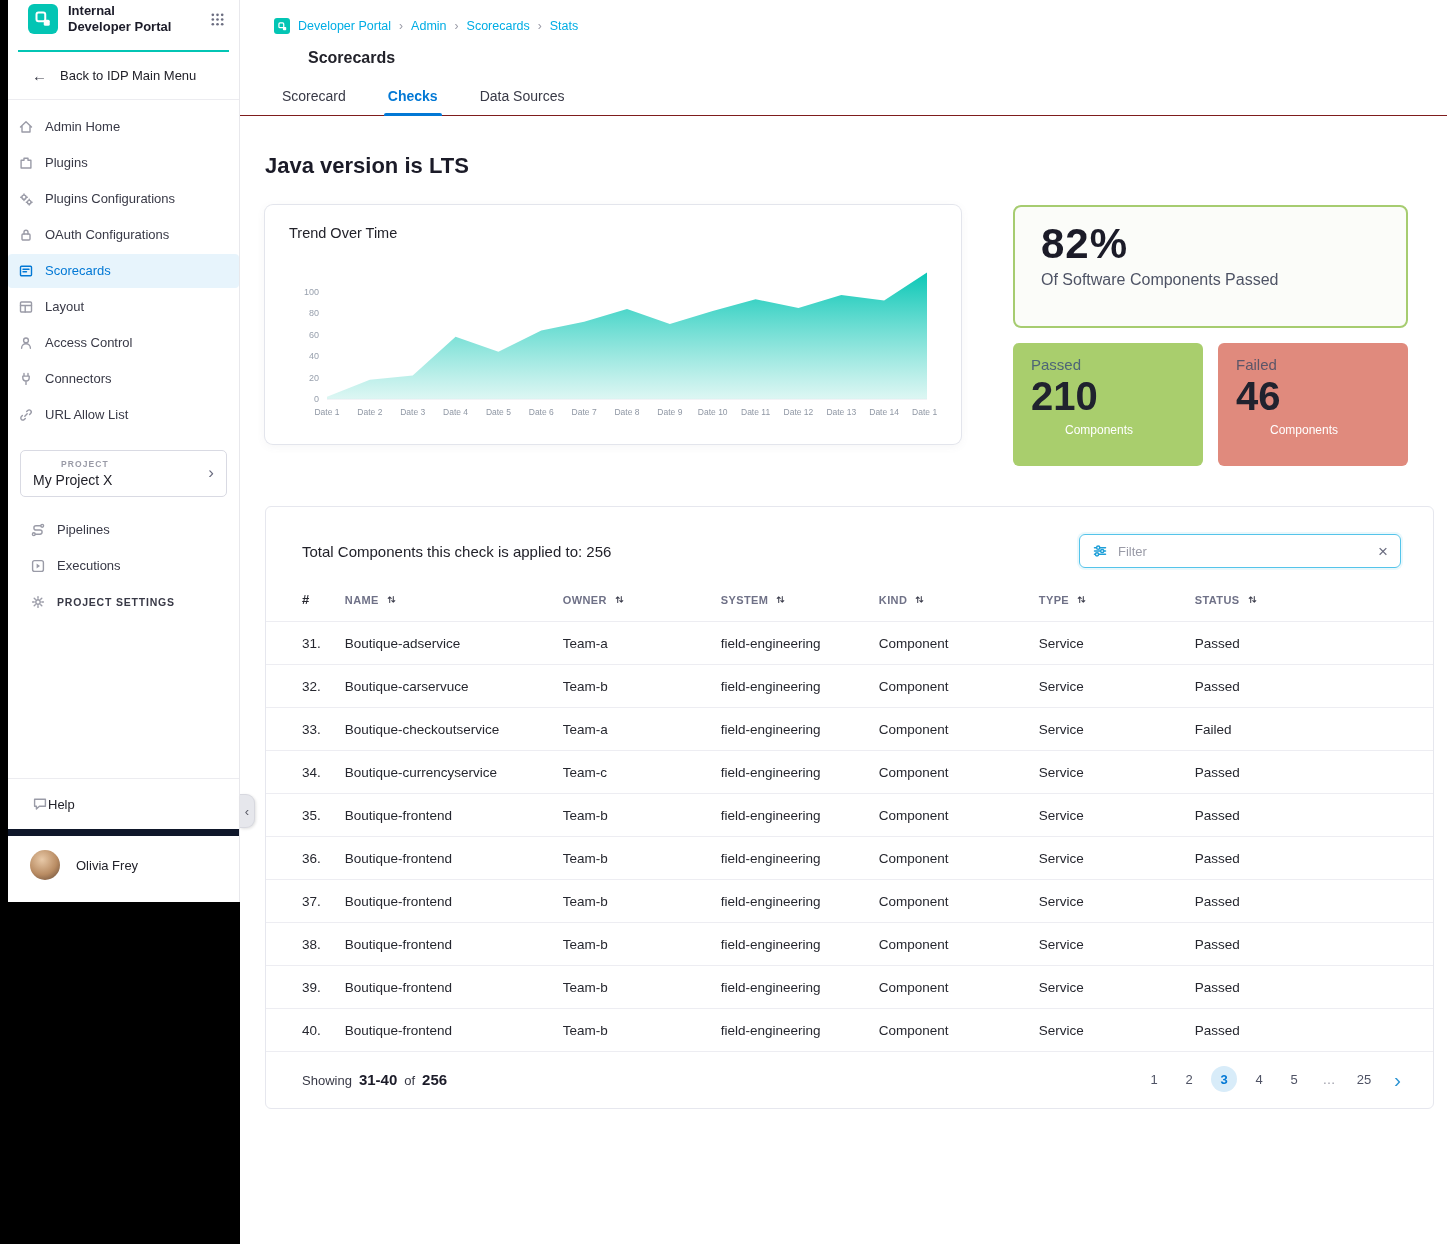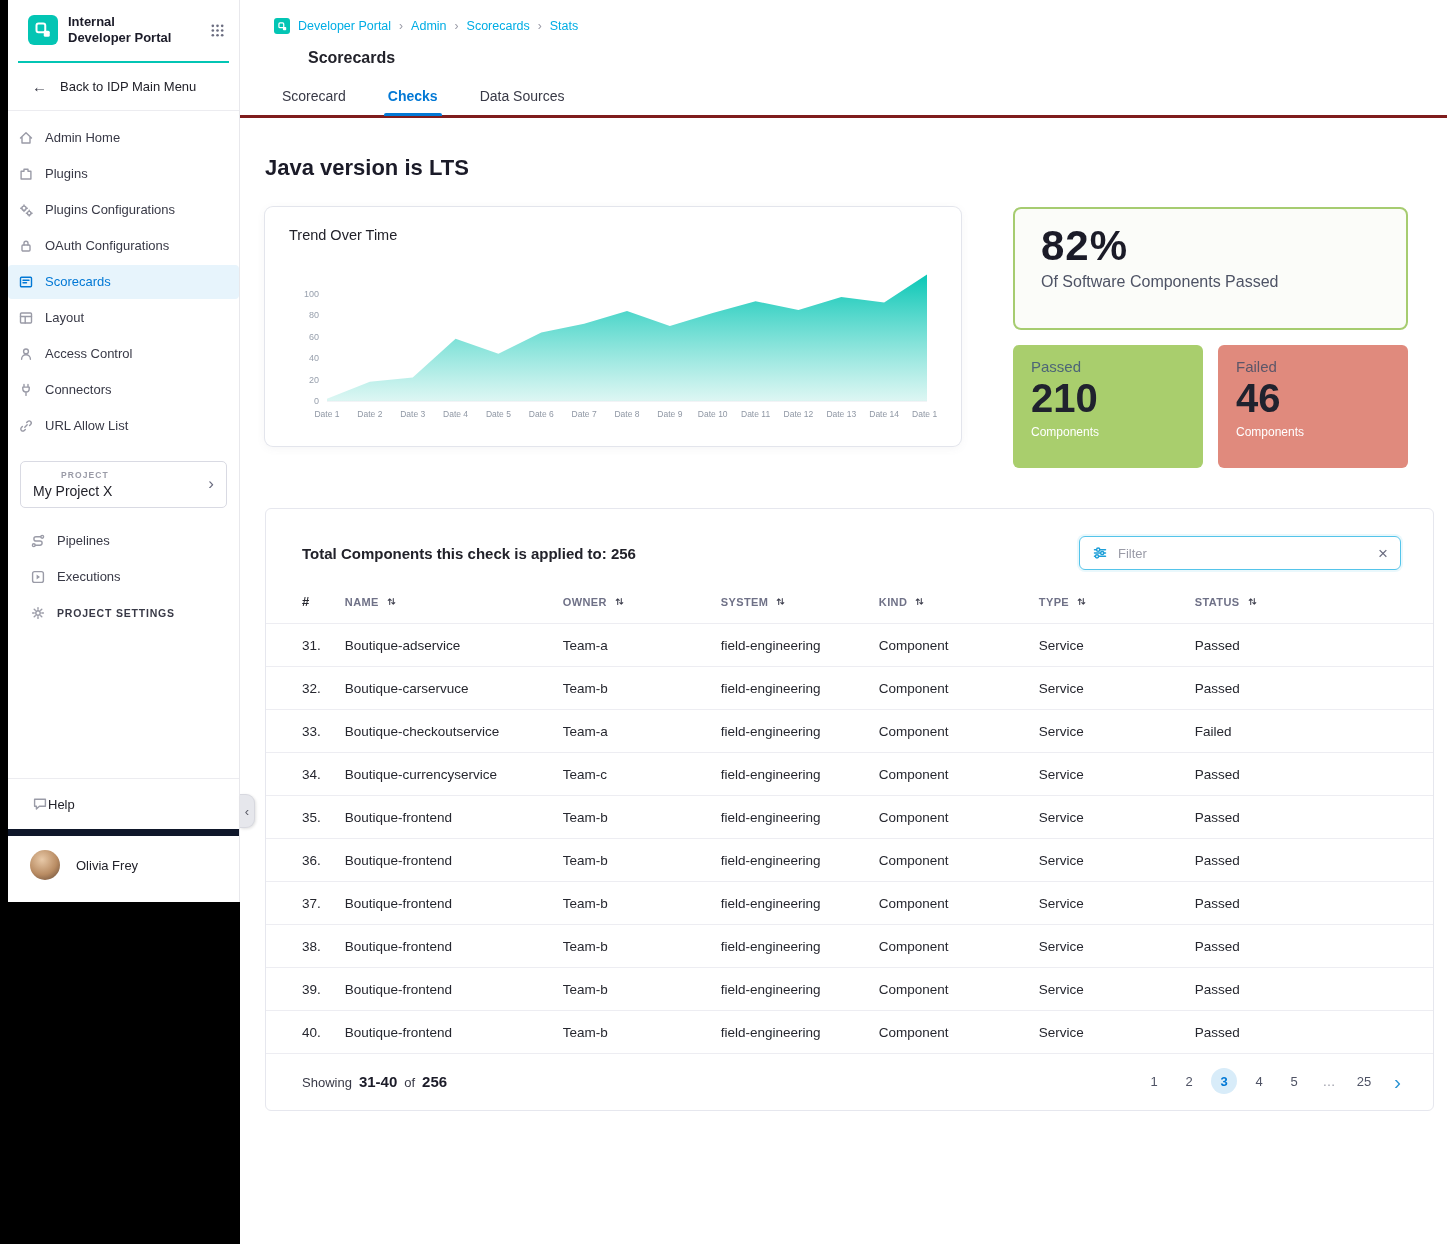--- a/index.html
+++ b/index.html
@@ -9,21 +9,21 @@
     width:1447px; height:1244px; position:relative; overflow:hidden;
     -webkit-font-smoothing:antialiased;
   }
   .stage { position:relative; width:1447px; height:1244px; background:#000; overflow:hidden; }
 
   
   .sidebar {
     position:absolute; left:8px; top:0; width:232px; height:902px;
     background:#fff; border-right:1px solid #e8e8ec; z-index:2;
   }
-  .sb-header { display:flex; align-items:center; gap:10px; padding:14px 14px 12px 20px; }
+  .sb-header { display:flex; align-items:center; gap:10px; padding:3px 14px 12px 20px; }
   .logo { width:30px; height:30px; min-width:30px; border-radius:6px; background:#03c5b4;
           display:flex; align-items:center; justify-content:center; }
   .logo svg { width:20px; height:20px; }
   .logo-text { font-size:13px; font-weight:700; color:#1b1b28; line-height:1.25; display:flex; flex-direction:column; }
   .apps-grid { margin-left:auto; color:#6b6d80; cursor:pointer; display:flex; }
   .sb-teal-rule { height:2px; background:#03c5b4; margin:2px 10px 0; }
   .sb-back { display:flex; align-items:center; gap:13px; padding:16px 12px 16px 24px; font-size:13px; color:#22222a; cursor:pointer; }
   .back-arrow { color:#383946; font-size:15px; line-height:1; }
   .sb-divider { height:1px; background:#ececf0; }
   .sb-nav { padding:10px 0 0; }
@@ -56,21 +56,21 @@
   
   .main { position:absolute; left:240px; top:0; width:1207px; height:1244px; background:#fff; z-index:1; }
   .topbar { padding:18px 0 0 34px; }
   .breadcrumb { display:flex; align-items:center; gap:8px; font-size:12.5px; }
   .bc-logo { width:16px; height:16px; min-width:16px; border-radius:3px; background:#03c5b4;
              display:flex; align-items:center; justify-content:center; }
   .bc-logo svg { width:11px; height:11px; }
   .crumb { color:#00ade4; cursor:pointer; }
   .crumb-sep { color:#9a9ba7; font-size:12px; }
   .page-title { font-size:16px; font-weight:700; color:#22222a; margin:15px 0 0 34px; }
-  .tabs-bar { display:flex; gap:38px; margin-top:17px; padding-left:40px; border-bottom:3px solid #7f1d1d; }
+  .tabs-bar { display:flex; gap:38px; margin-top:17px; padding-left:40px; border-bottom:1px solid #7f1d1d; }
   .tab { font-size:14px; color:#383946; padding:4px 2px 11px; cursor:pointer; position:relative; }
   .tab.active { color:#0278d5; font-weight:700; }
   .tab.active::after { content:""; position:absolute; left:-2px; right:-2px; bottom:-1px; height:3px;
                        background:#0278d5; border-radius:2px 2px 0 0; }
 
   .content { padding:0 13px 0 25px; }
   .check-title { font-size:22px; font-weight:700; color:#1b1b28; margin-top:37px; }
 
   .cards-row { display:flex; gap:52px; margin-top:26px; align-items:flex-start; }
   .chart-card { width:696px; background:#fff; border-radius:8px; padding:20px 24px 10px;
@@ -83,26 +83,26 @@
   .right-col { width:395px; }
   .pct-card { height:123px; border:2px solid #a6cc70; background:#fbfcf9; border-radius:8px; padding:13px 26px; }
   .pct-value { font-size:42px; font-weight:700; color:#1b1b28; letter-spacing:1px; }
   .pct-caption { font-size:16px; color:#4e5365; margin-top:3px; }
   .mini-row { display:flex; gap:15px; margin-top:15px; }
   .mini-card { width:190px; height:123px; border-radius:6px; padding:13px 18px; }
   .mini-label { font-size:15px; }
   .mini-card.passed .mini-label { color:#4d6577; }
   .mini-card.failed .mini-label { color:#5c5668; }
   .mini-value { font-size:40px; font-weight:700; color:#20222e; line-height:1.1; margin-top:1px; }
-  .mini-caption { font-size:12px; color:#ffffff; margin-top:5px; }
+  .mini-caption { font-size:12px; color:#ffffff; margin-top:5px;margin-left:34px; }
 
   .table-card { margin-top:40px; width:1169px; border:1px solid #e6e7ee; border-radius:6px; background:#fff;
                 padding-bottom:6px; position:relative; }
   .table-head { display:flex; align-items:center; justify-content:space-between; padding:27px 32px 6px 36px; }
-  .table-title { font-size:15px; font-weight:700; color:#22222a; }
+  .table-title { font-size:15px; font-weight:400; color:#22222a; }
   .filter-box { width:322px; height:34px; border:1.5px solid #55c4ea; border-radius:6px;
                 display:flex; align-items:center; gap:10px; padding:0 12px;
                 box-shadow:0 0 0 2px rgba(85,196,234,.12); }
   .filter-icon { color:#1e9fd8; display:flex; }
   .filter-icon svg { width:16px; height:16px; }
   .filter-input { border:none; outline:none; flex:1; font-size:13px; font-family:inherit; color:#22222a; background:transparent; }
   .filter-input::placeholder { color:#9a9ba7; }
   .filter-clear { color:#6b6d80; font-size:17px; cursor:pointer; line-height:1; }
 
   table.comp { width:100%; border-collapse:collapse; margin-top:8px; }

